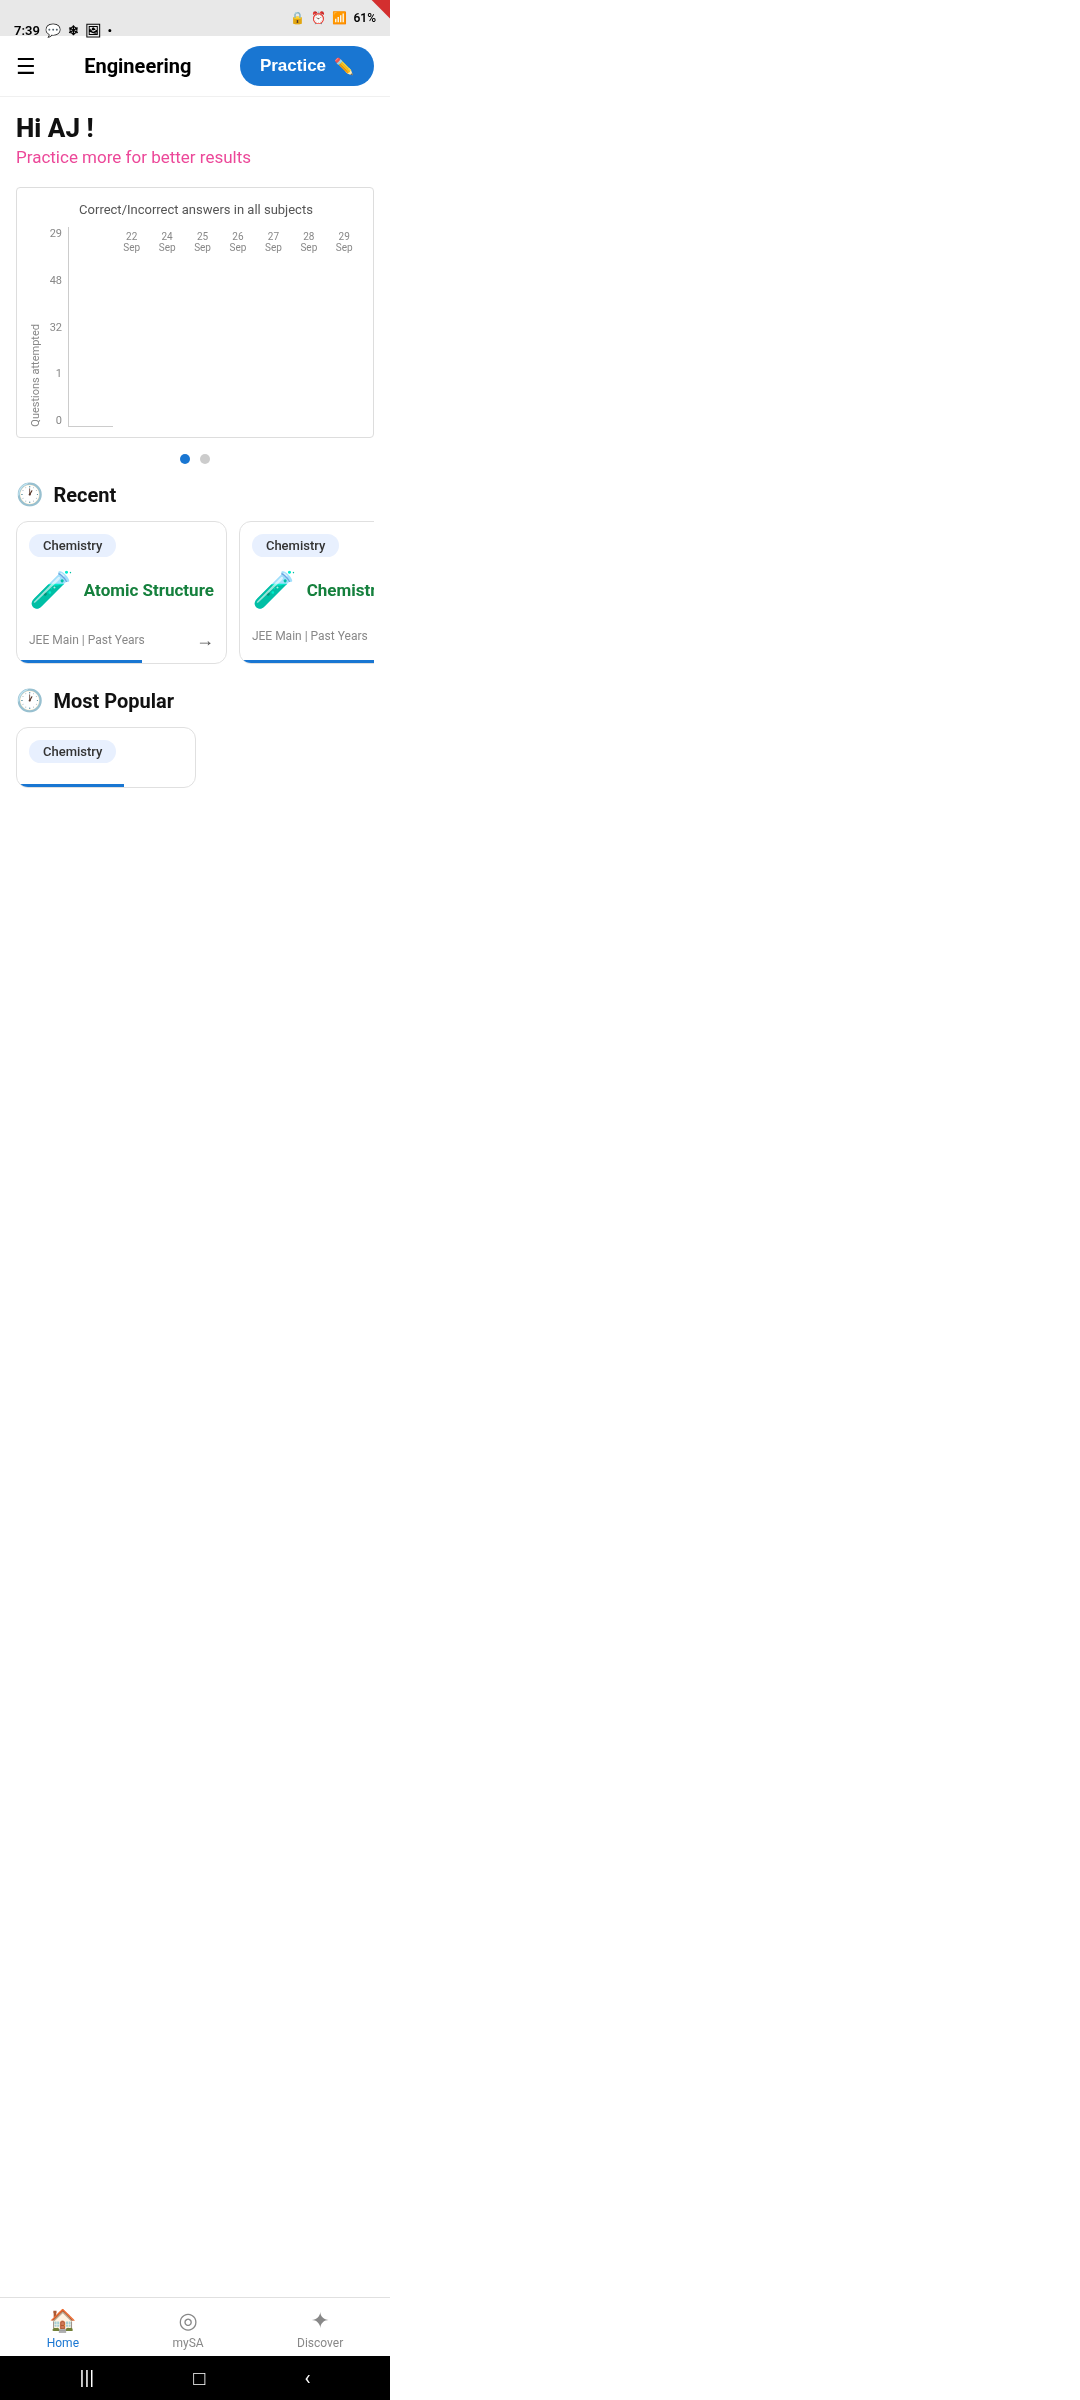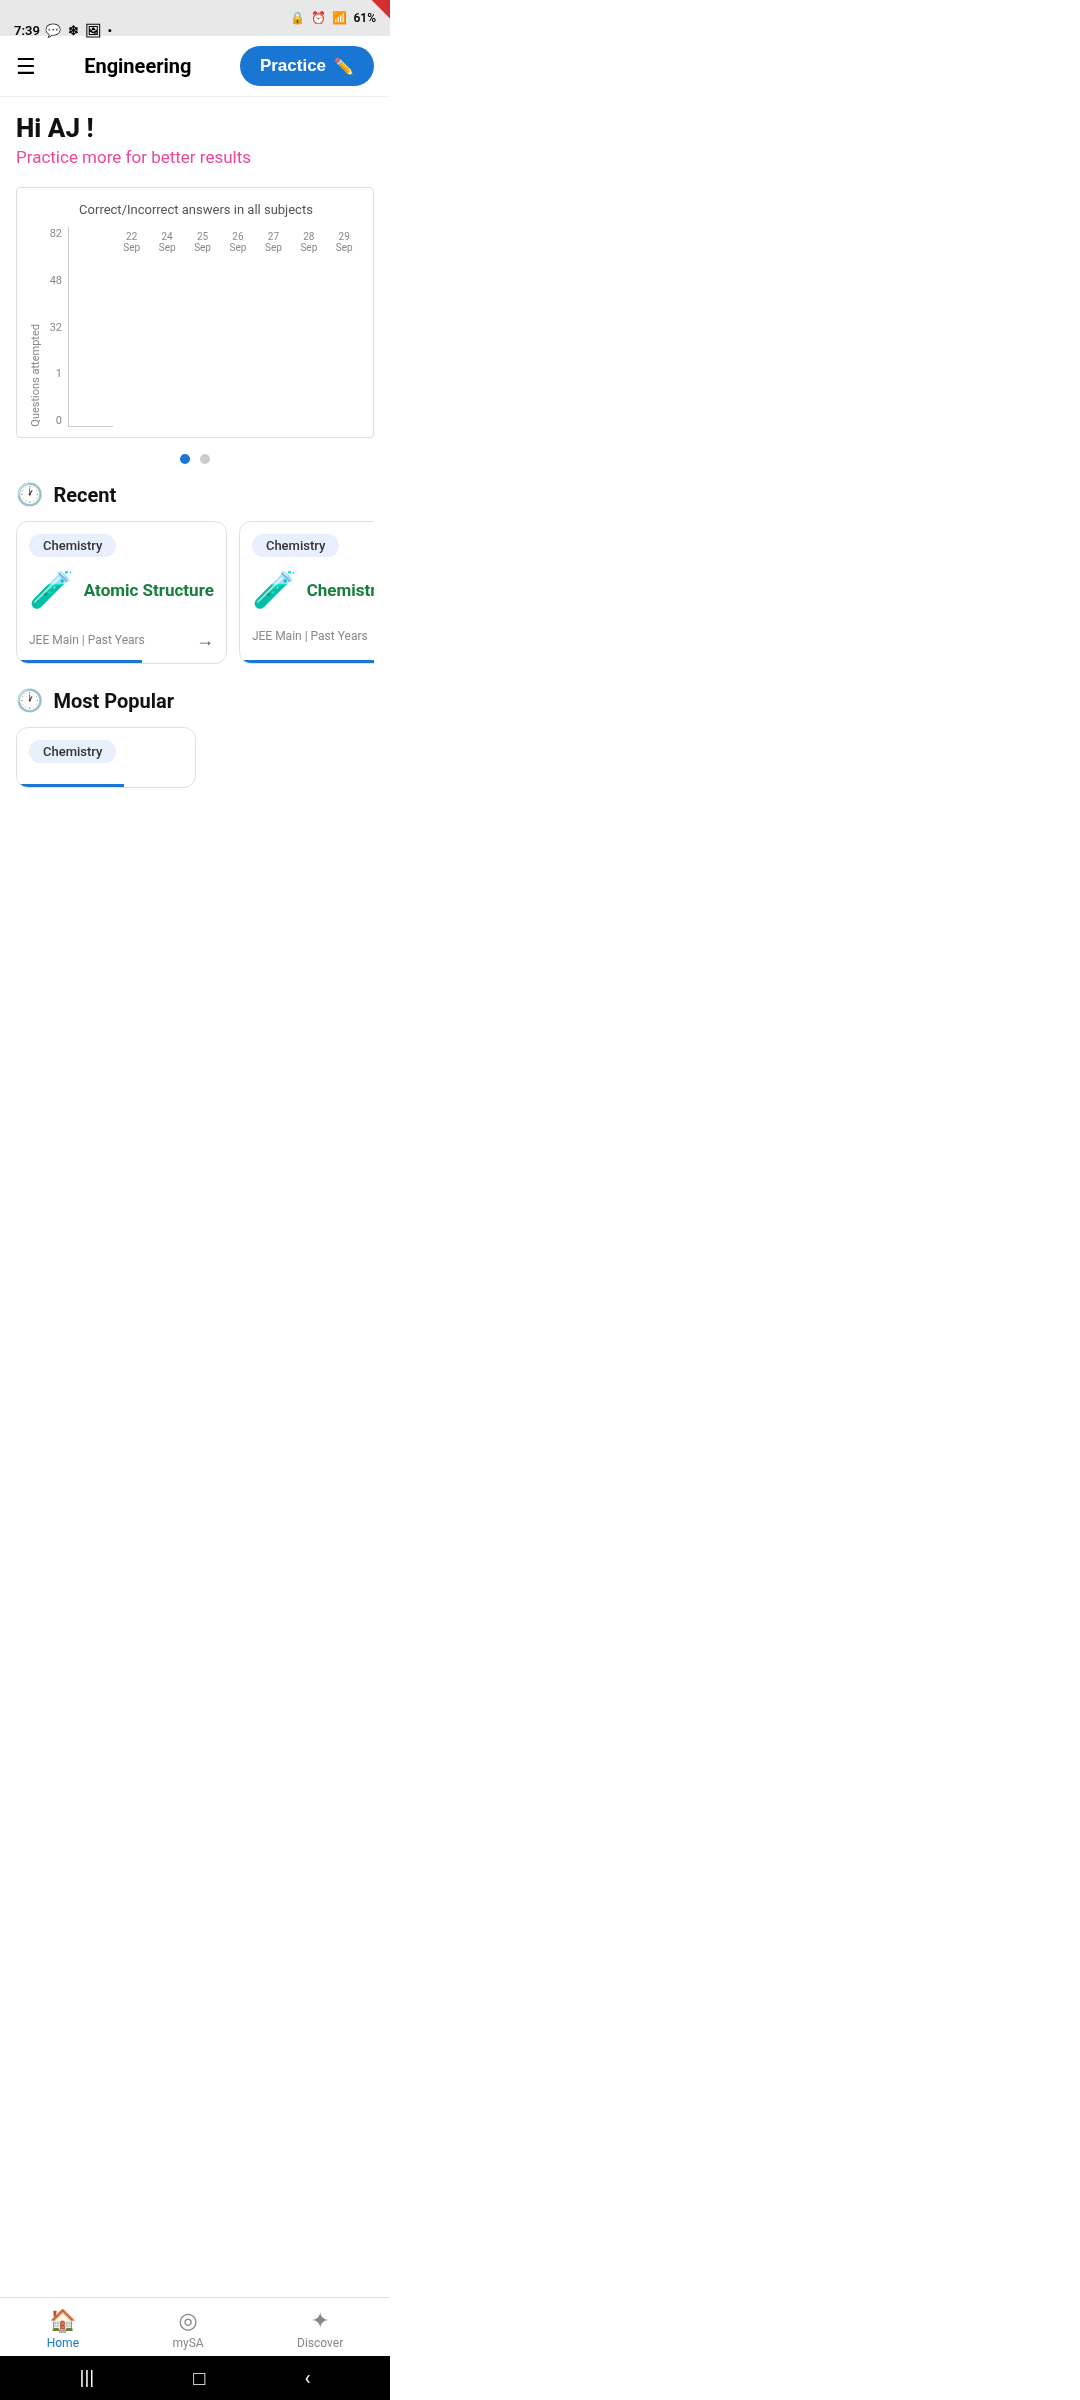--- a/index.html
+++ b/index.html
@@ -324,21 +324,21 @@
     <div class="chart-title">Correct/Incorrect answers in all subjects</div>
     <div class="chart-area">
 
       <div class="y-axis-title">Questions attempted</div>
 
       <div class="y-axis">
         <span class="y-label">0</span>
         <span class="y-label">1</span>
         <span class="y-label">32</span>
         <span class="y-label">48</span>
-        <span class="y-label">82</span>
+        <span class="y-label">29</span>
       </div>
 
       <div class="bars-container">
         <div class="bars-row" id="bars-row">
             <div class="bar-group">
               <div class="bar-stack" style="height: 36px;">
                 <div class="bar-incorrect" style="height: 33px;"></div>
                 <div class="bar-correct" style="height: 3px;"></div>
               </div>
             </div>

